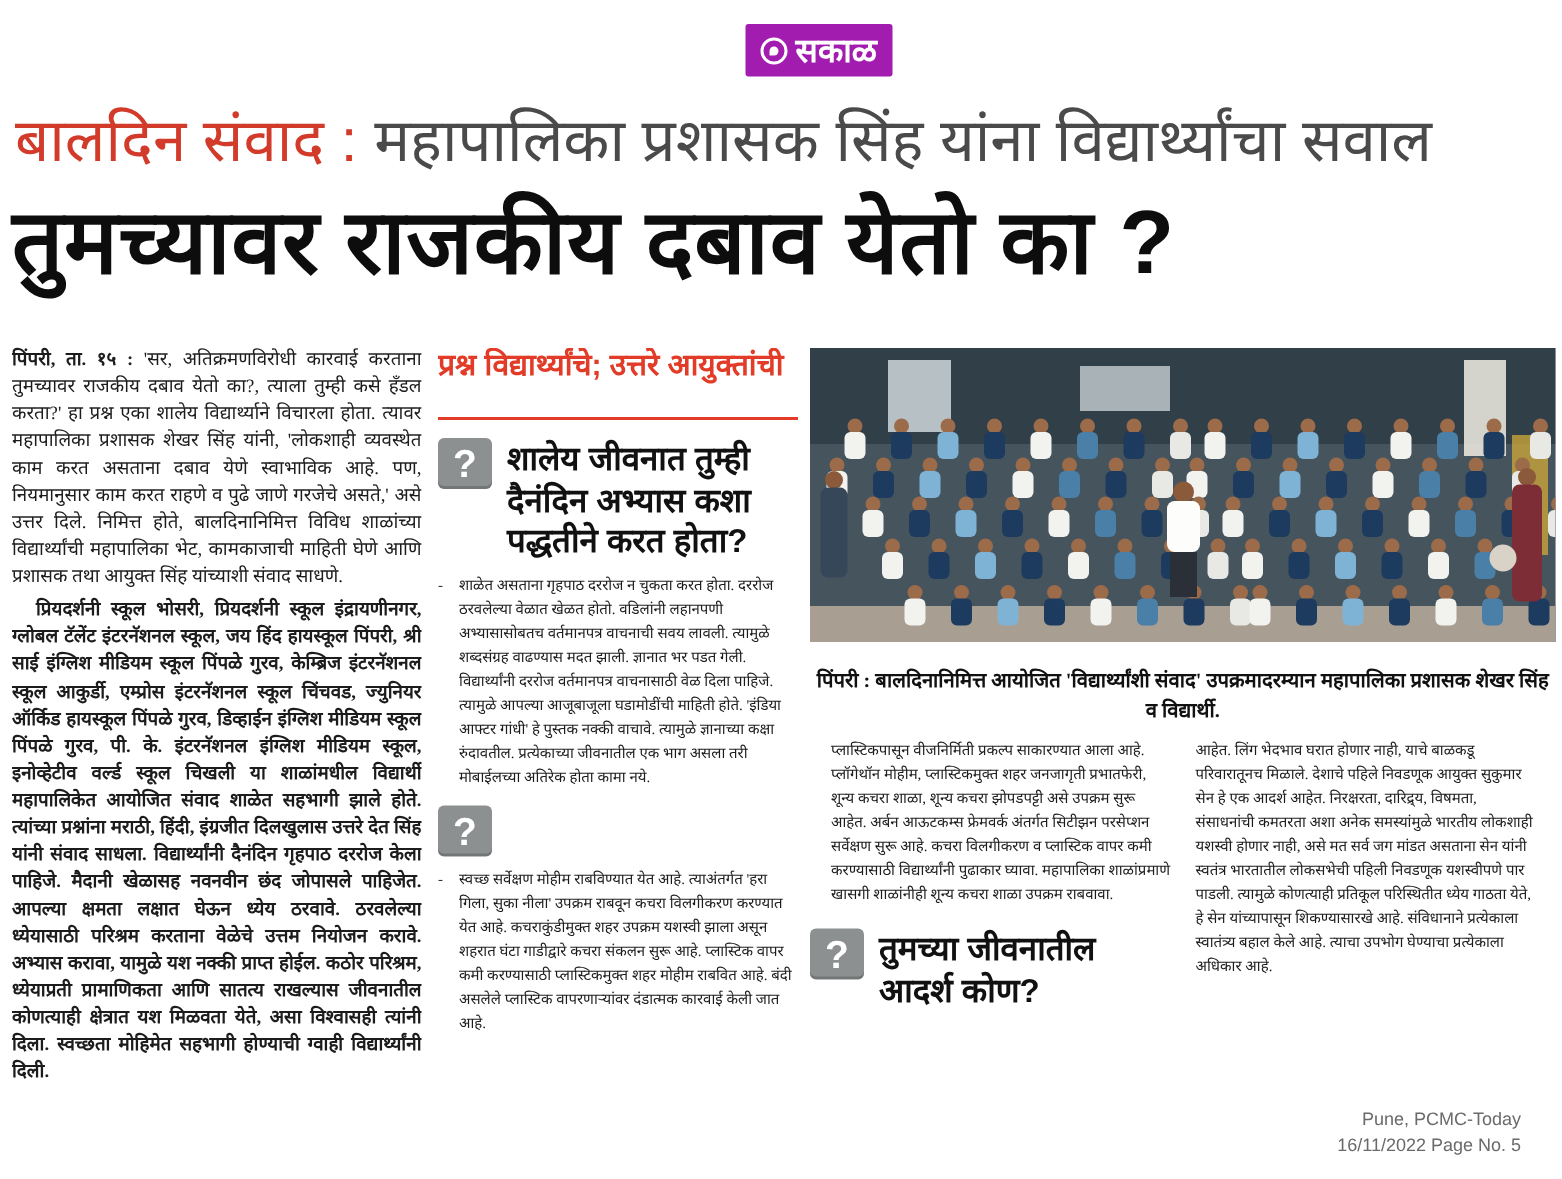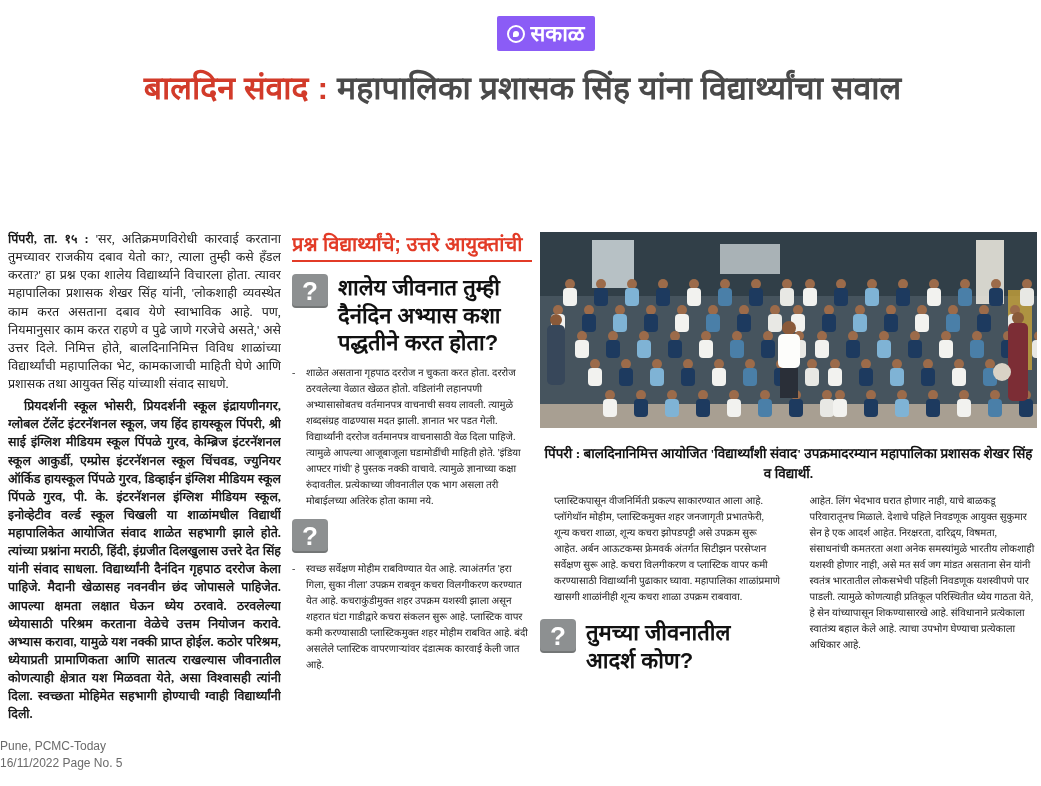--- a/index.html
+++ b/index.html
@@ -2,91 +2,92 @@
 <html><head>
 <meta charset="utf-8">
 <style>
   * { margin:0; padding:0; box-sizing:border-box; }
   html,body { width:1041px; height:786px; background:#ffffff; overflow:hidden;
               font-family:"Liberation Serif","DejaVu Serif",serif; }
   .page { position:relative; width:1041px; height:786px; background:#fff; }
 
   
   .masthead { position:absolute; left:497px; top:16px; width:98px; height:35px;
-              background:#8b5cf6; border-radius:2px; display:flex; align-items:center;
+              background:#a21caf; border-radius:2px; display:flex; align-items:center;
               justify-content:center; gap:5px; }
   .logo-ring { width:18px; height:18px; border-radius:50%; border:2px solid #fff;
                display:flex; align-items:center; justify-content:center; flex:0 0 auto; }
   .logo-ring span { width:6px; height:6px; background:#fff; border-radius:50% 50% 50% 0; display:block; }
   .logo-text { color:#fff; font-weight:bold; font-size:22px; line-height:1;
                font-family:"Liberation Sans","DejaVu Sans",sans-serif; }
 
   
   .kicker { position:absolute; left:10px; top:68px; width:1025px; white-space:nowrap;
-            font-family:"Liberation Sans","DejaVu Sans",sans-serif; font-weight:bold;
-            font-size:32px; line-height:1.3;text-align:center; }
+            font-family:"Liberation Sans","DejaVu Sans",sans-serif; font-weight:normal;
+            font-size:40px; line-height:1.3; }
   .kicker .red { color:#d23b2a; }
   .kicker .dark { color:#4a4a4a; }
   .headline { position:absolute; left:8px; top:124px; width:1000px; color:#0d0d0d;
               font-family:"Liberation Sans","DejaVu Sans",sans-serif; font-weight:800;
               font-size:60px; line-height:1.25; letter-spacing:0.5px; }
 
   
   .col1 { position:absolute; left:8px; top:230px; width:273px; height:502px; overflow:hidden;
           font-size:12.5px; line-height:1.45; color:#1c1c1c; text-align:justify; }
   .col1 p { margin-bottom:4px; }
   .col1 p + p { text-indent:16px;font-weight:bold; }
   .dateline { font-weight:bold; }
 
   .col2 { position:absolute; left:292px; top:232px; width:240px; height:500px; overflow:hidden; }
   .section-title { color:#e23b27; font-family:"Liberation Sans","DejaVu Sans",sans-serif;
-                   font-weight:bold; font-size:20px; line-height:1.2; padding-bottom:4px;
+                   font-weight:bold; font-size:20px; line-height:1.2; padding-bottom:22px;
                    border-bottom:2px solid #e23b27; margin-bottom:12px; }
   .qblock { display:flex; gap:10px; align-items:flex-start; margin:10px 0 8px 0; }
   .qicon { flex:0 0 auto; width:36px; height:34px; background:#8d9091; border-radius:4px;
            color:#fff; font-weight:bold; font-size:26px; line-height:34px; text-align:center;
            font-family:"Liberation Sans","DejaVu Sans",sans-serif;
            box-shadow:inset 0 -2px 0 rgba(0,0,0,.18); }
   .qtext { font-family:"Liberation Sans","DejaVu Sans",sans-serif; font-weight:bold;
            font-size:22px; line-height:1.25; color:#111; }
   .answer { font-size:10px; line-height:1.6; color:#1c1c1c; text-align:left;
             padding-left:14px; position:relative; margin-bottom:6px; }
   .answer.bulleted::before { content:"-"; position:absolute; left:0; top:0; color:#333; }
 
   
   .rightzone { position:absolute; left:540px; top:232px; width:497px; }
   .photo { width:497px; height:196px; background:#46545e; overflow:hidden; }
   .caption { margin-top:16px; font-weight:bold; font-size:13.5px; line-height:1.45;
              color:#111; text-align:center; }
-  .lower-cols { display:flex; gap:14px; margin-top:10px; }
+  .lower-cols { display:flex; gap:1px; margin-top:10px; }
   .col3, .col4 { width:242px; height:250px; overflow:hidden; font-size:13px;
                  line-height:1.55; color:#1c1c1c; text-align:left; }
   .col3 .qblock { margin-top:14px; }
 
   
-  .footer { position:absolute; left:0; top:738px; width:1014px; text-align:left;
+  .footer { position:absolute; left:0; top:738px; width:1014px; text-align:right;
             color:#6a6a6a; font-size:12px; line-height:1.4;
             font-family:"Liberation Sans","DejaVu Sans",sans-serif; }
 </style>
 </head>
 <body>
 
 <div class="page">
 
   <div class="masthead">
     <span class="logo-ring">
         <span></span>
       </span>
     <span class="logo-text">सकाळ</span>
   </div>
 
   <div class="kicker">
     <span class="red">बालदिन संवाद :</span><span class="dark"> महापालिका प्रशासक सिंह यांना विद्यार्थ्यांचा सवाल</span>
   </div>
 
+  <div class="headline">तुमच्यावर राजकीय दबाव येतो का ?</div>
 
   <div class="col1">
     <p><strong class="dateline">पिंपरी, ता. १५ :</strong> <span>'सर, अतिक्रमणविरोधी कारवाई करताना तुमच्यावर राजकीय दबाव येतो का?, त्याला तुम्ही कसे हँडल करता?' हा प्रश्न एका शालेय विद्यार्थ्याने विचारला होता. त्यावर महापालिका प्रशासक शेखर सिंह यांनी, 'लोकशाही व्यवस्थेत काम करत असताना दबाव येणे स्वाभाविक आहे. पण, नियमानुसार काम करत राहणे व पुढे जाणे गरजेचे असते,' असे उत्तर दिले. निमित्त होते, बालदिनानिमित्त विविध शाळांच्या विद्यार्थ्यांची महापालिका भेट, कामकाजाची माहिती घेणे आणि प्रशासक तथा आयुक्त सिंह यांच्याशी संवाद साधणे.</span></p>
     <p>प्रियदर्शनी स्कूल भोसरी, प्रियदर्शनी स्कूल इंद्रायणीनगर, ग्लोबल टॅलेंट इंटरनॅशनल स्कूल, जय हिंद हायस्कूल पिंपरी, श्री साई इंग्लिश मीडियम स्कूल पिंपळे गुरव, केम्ब्रिज इंटरनॅशनल स्कूल आकुर्डी, एम्प्रोस इंटरनॅशनल स्कूल चिंचवड, ज्युनियर ऑर्किड हायस्कूल पिंपळे गुरव, डिव्हाईन इंग्लिश मीडियम स्कूल पिंपळे गुरव, पी. के. इंटरनॅशनल इंग्लिश मीडियम स्कूल, इनोव्हेटीव वर्ल्ड स्कूल चिखली या शाळांमधील विद्यार्थी महापालिकेत आयोजित संवाद शाळेत सहभागी झाले होते. त्यांच्या प्रश्नांना मराठी, हिंदी, इंग्रजीत दिलखुलास उत्तरे देत सिंह यांनी संवाद साधला. विद्यार्थ्यांनी दैनंदिन गृहपाठ दररोज केला पाहिजे. मैदानी खेळासह नवनवीन छंद जोपासले पाहिजेत. आपल्या क्षमता लक्षात घेऊन ध्येय ठरवावे. ठरवलेल्या ध्येयासाठी परिश्रम करताना वेळेचे उत्तम नियोजन करावे. अभ्यास करावा, यामुळे यश नक्की प्राप्त होईल. कठोर परिश्रम, ध्येयाप्रती प्रामाणिकता आणि सातत्य राखल्यास जीवनातील कोणत्याही क्षेत्रात यश मिळवता येते, असा विश्वासही त्यांनी दिला. स्वच्छता मोहिमेत सहभागी होण्याची ग्वाही विद्यार्थ्यांनी दिली.</p>
   </div>
 
   <div class="col2">
     <div class="section-title">प्रश्न विद्यार्थ्यांचे; उत्तरे आयुक्तांची</div>
 
     <div class="qblock">

